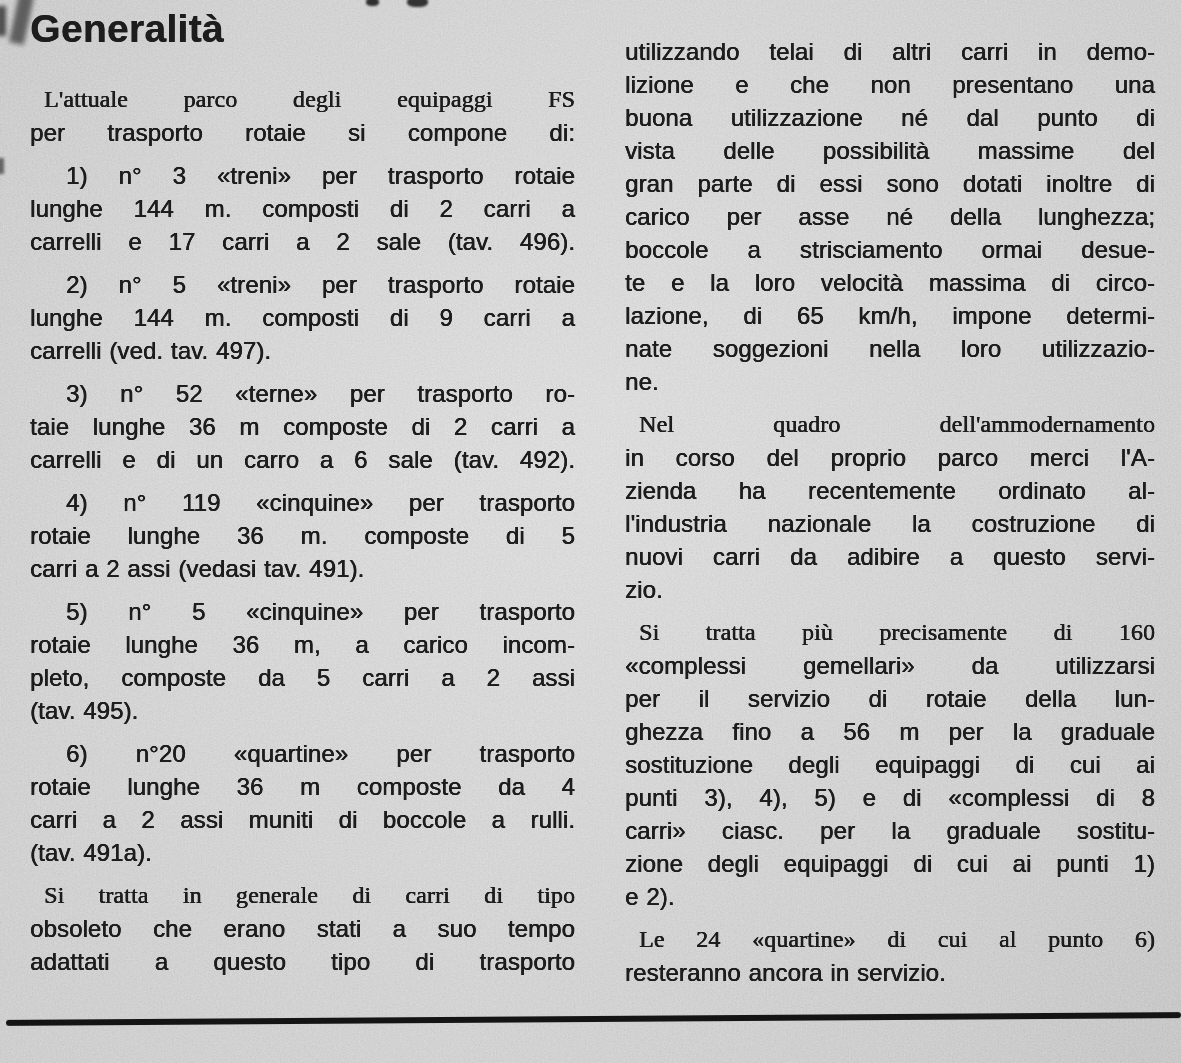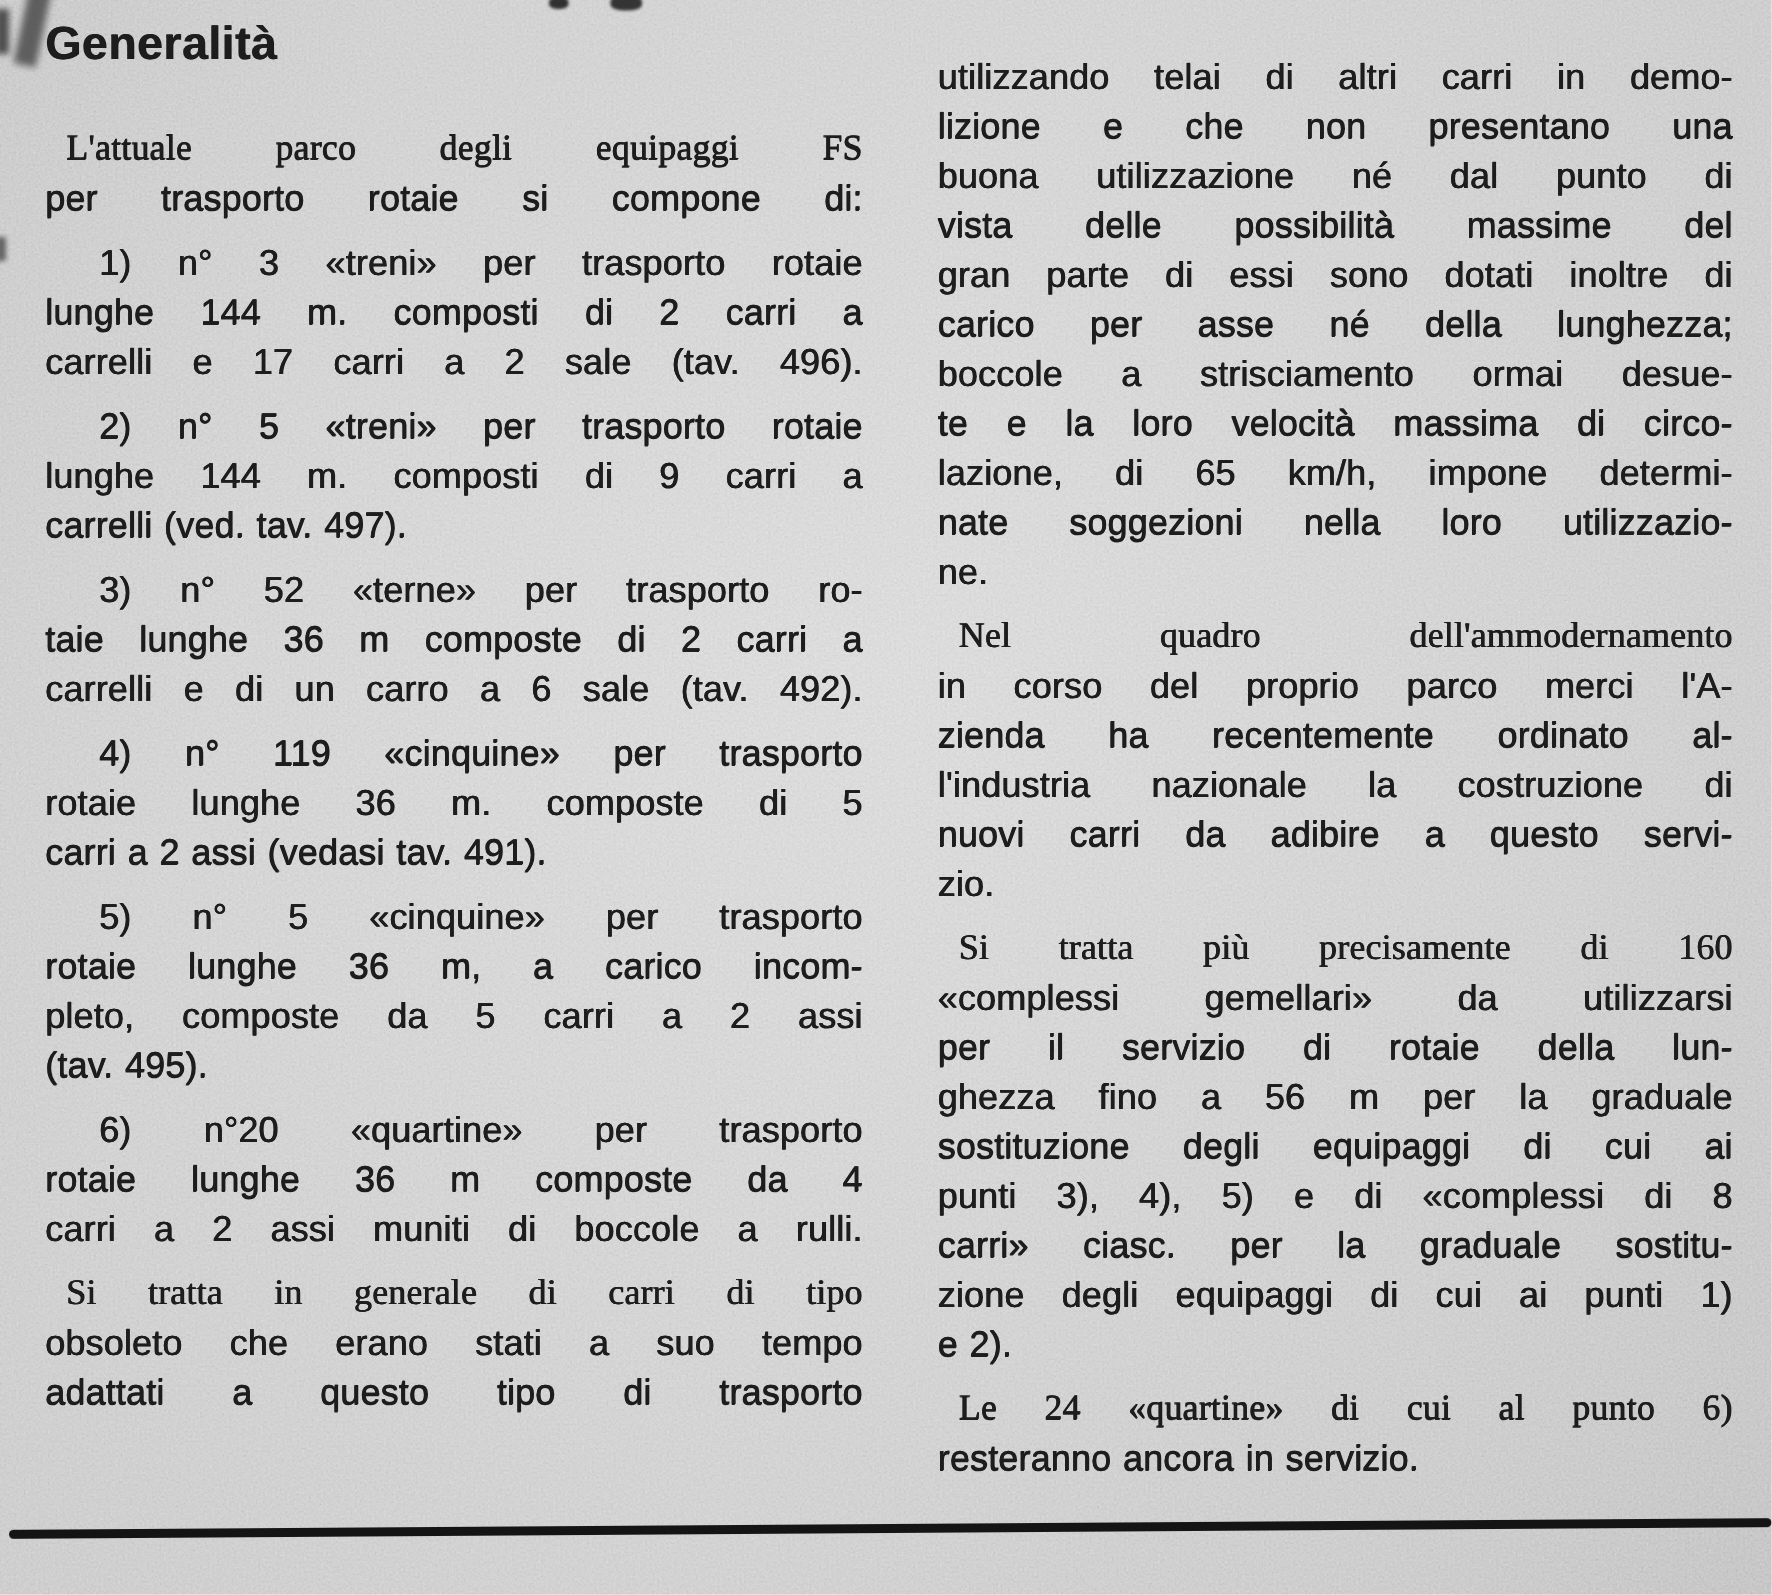--- a/index.html
+++ b/index.html
@@ -12,21 +12,21 @@
   }
   .paper-shade{
     position:absolute;inset:0;pointer-events:none;
     background:radial-gradient(ellipse 140% 110% at 48% 42%, rgba(255,255,255,0.10), rgba(0,0,0,0.06) 85%, rgba(0,0,0,0.10));
   }
   .grain{position:absolute;inset:0;pointer-events:none;opacity:.55;mix-blend-mode:overlay;}
   .col{position:absolute;color:#1d1d1d;}
   .col-left{left:30px;top:12px;width:545px;}
   .col-right{left:625px;top:35px;width:530px;}
   h1.heading{
-    font-size:31px;line-height:34px;font-weight:bold;margin:0 0 37px 0;
+    font-size:39px;line-height:34px;font-weight:bold;margin:0 0 37px 0;
     letter-spacing:.3px;text-shadow:.5px 0 0 currentColor;
   }
   .block{margin:0 0 10px 0;}
   .block:last-child{margin-bottom:0;}
   .line{
     font-size:24px;line-height:33px;height:33px;
     text-align:justify;letter-spacing:.1px;word-spacing:1px;
     text-shadow:.45px 0 0 currentColor,0 .35px 0 currentColor;
     filter:blur(.22px);
   }
@@ -95,20 +95,21 @@
       <div class="block">
         <div class="line j ind-i">5) n° 5 «cinquine» per trasporto</div>
         <div class="line j">rotaie lunghe 36 m, a carico incom-</div>
         <div class="line j">pleto, composte da 5 carri a 2 assi</div>
         <div class="line">(tav. 495).</div>
       </div>
       <div class="block">
         <div class="line j ind-i">6) n°20 «quartine» per trasporto</div>
         <div class="line j">rotaie lunghe 36 m composte da 4</div>
         <div class="line j">carri a 2 assi muniti di boccole a rulli.</div>
+        <div class="line">(tav. 491a).</div>
       </div>
       <div class="block">
         <div class="line j ind-p">Si tratta in generale di carri di tipo</div>
         <div class="line j">obsoleto che erano stati a suo tempo</div>
         <div class="line j">adattati a questo tipo di trasporto</div>
       </div>
     </div>
 </div>
 
 <div class="col col-right">

